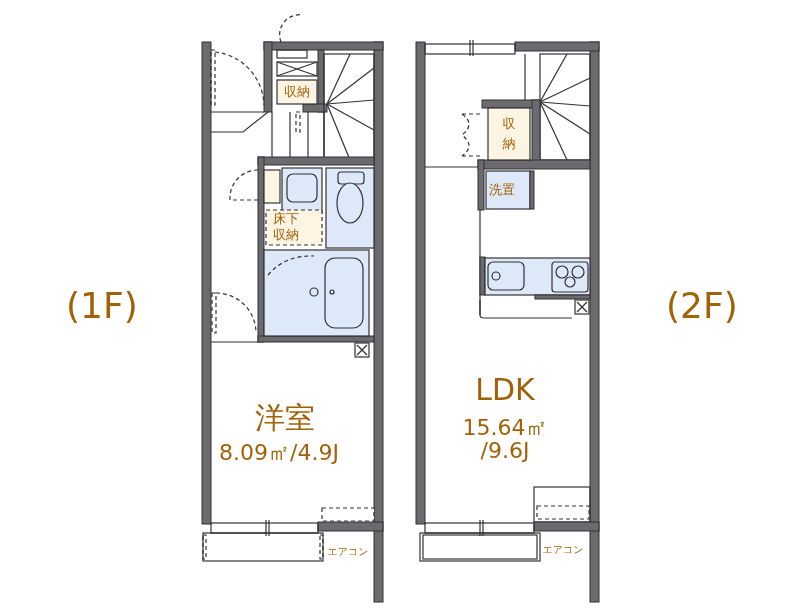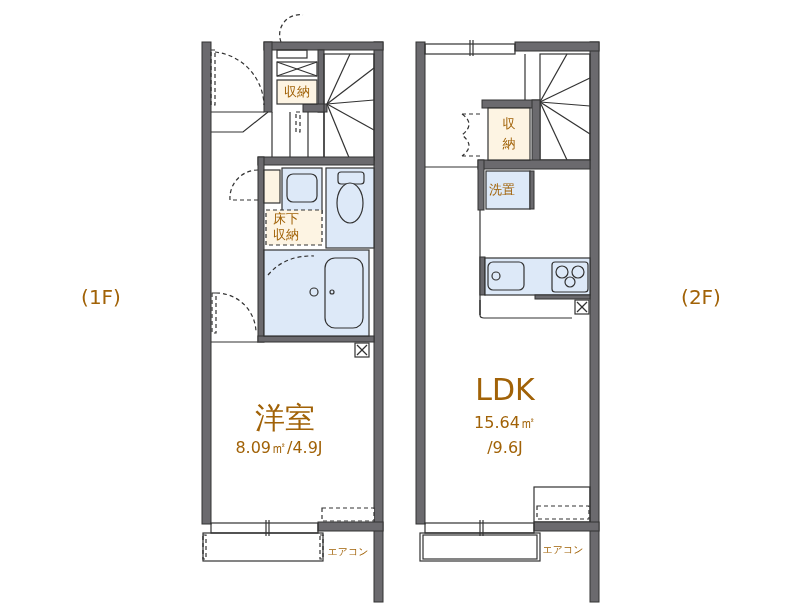--- a/index.html
+++ b/index.html
@@ -5,23 +5,23 @@
     html, body { margin: 0; padding: 0; background: #ffffff; }
     body { width: 800px; height: 608px; position: relative; overflow: hidden;
            font-family: "DejaVu Sans", "Liberation Sans", sans-serif; }
     svg { position: absolute; left: 0; top: 0; }
     .wall { fill: #6b6a6e; stroke: #333; stroke-width: 1; }
     .thin { fill: none; stroke: #333; stroke-width: 1.2; }
     .dash { fill: none; stroke: #333; stroke-width: 1.2; stroke-dasharray: 4 3; }
     .wet { fill: #dde9f8; stroke: #333; stroke-width: 1.2; }
     .store { fill: #fdf4e3; stroke: #333; stroke-width: 1.2; }
     .lbl { position: absolute; color: #a16207; white-space: nowrap; text-align: center; }
-    .floor-lbl { font-size: 20px; }
+    .floor-lbl { font-size: 36px; }
     .room-name { font-size: 30px; }
-    .room-area { font-size: 16px; }
+    .room-area { font-size: 22px; }
     .small { font-size: 13px; line-height: 15px; }
     .tiny { font-size: 10px; margin-top: 37px; }
   </style>
 </head>
 <body>
 
 <svg width="800" height="608" viewBox="0 0 800 608">
 
   <g>
 

